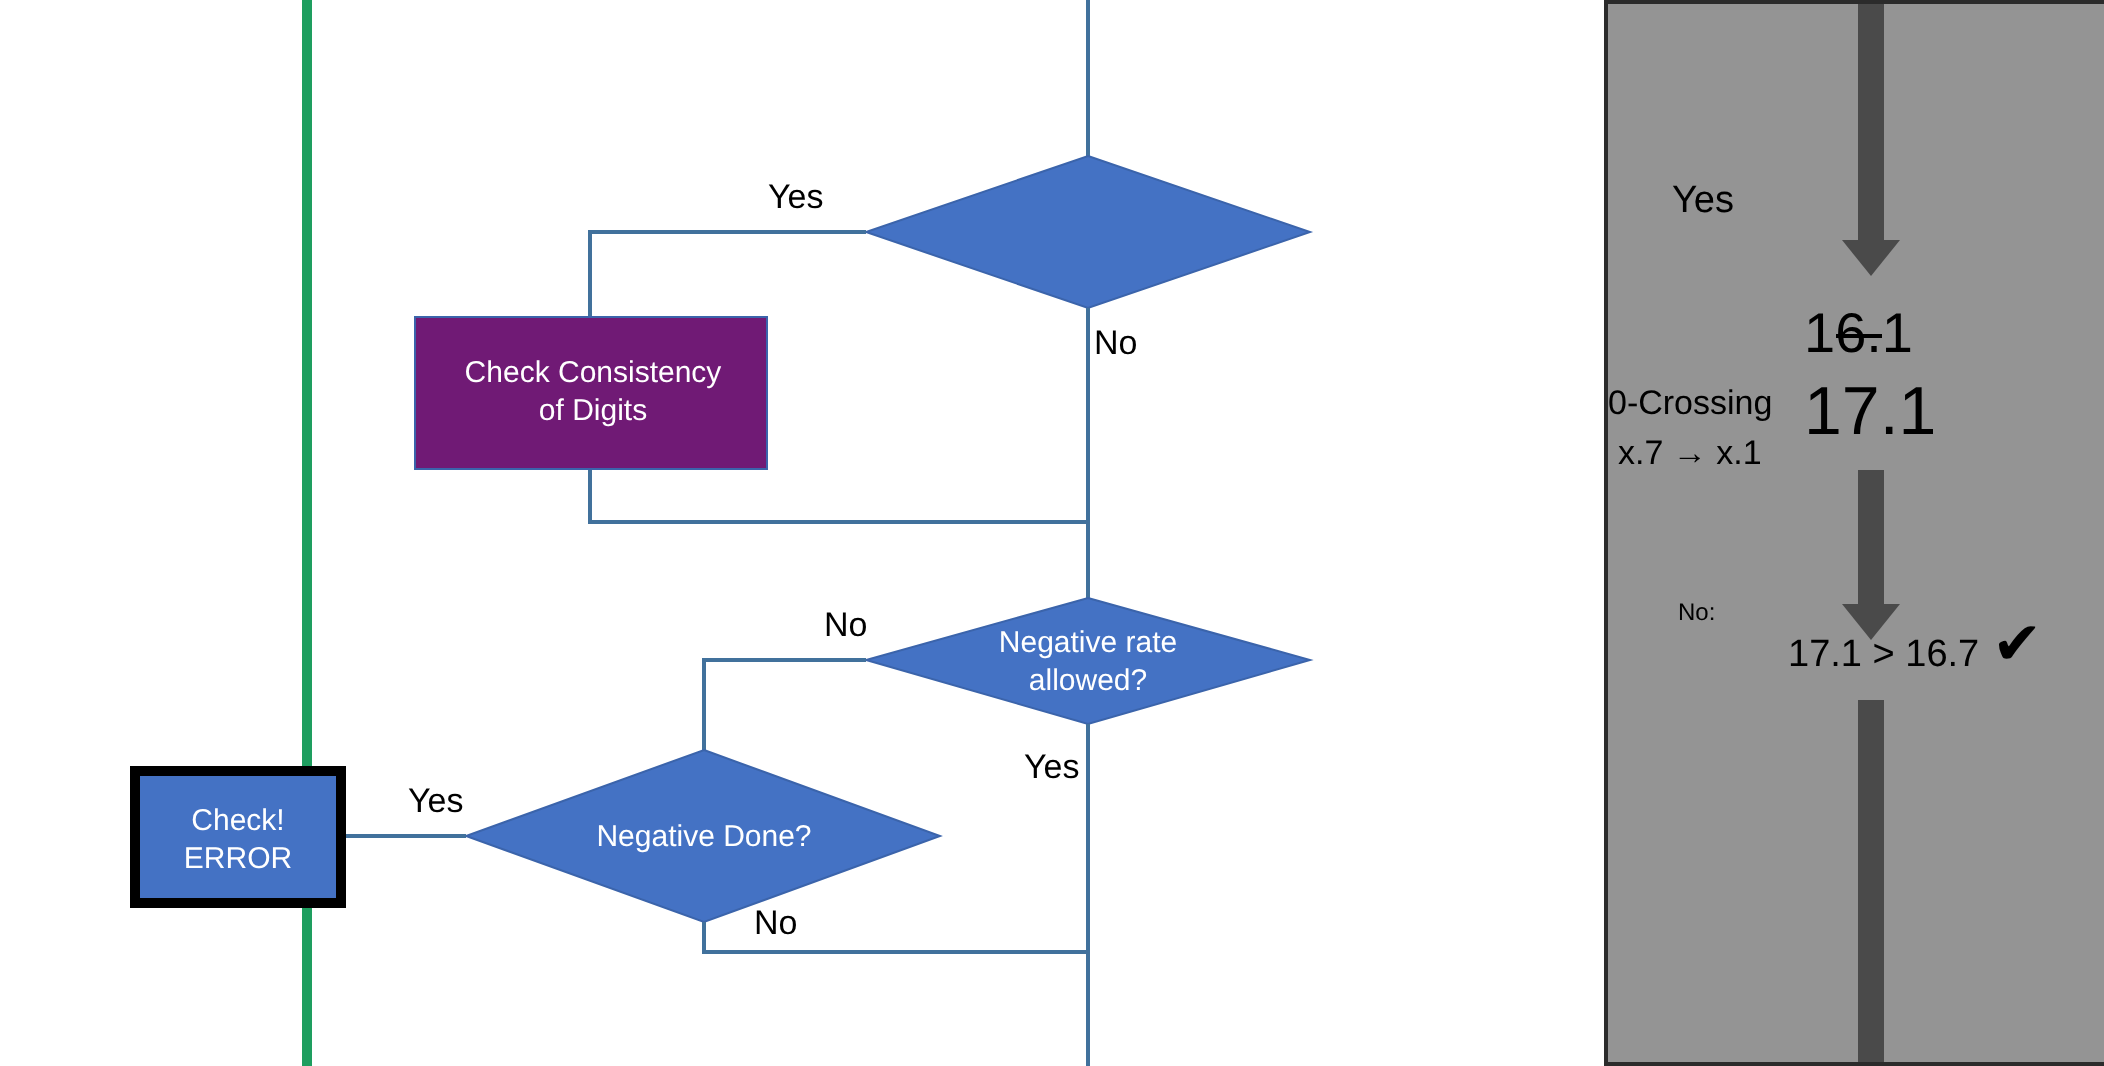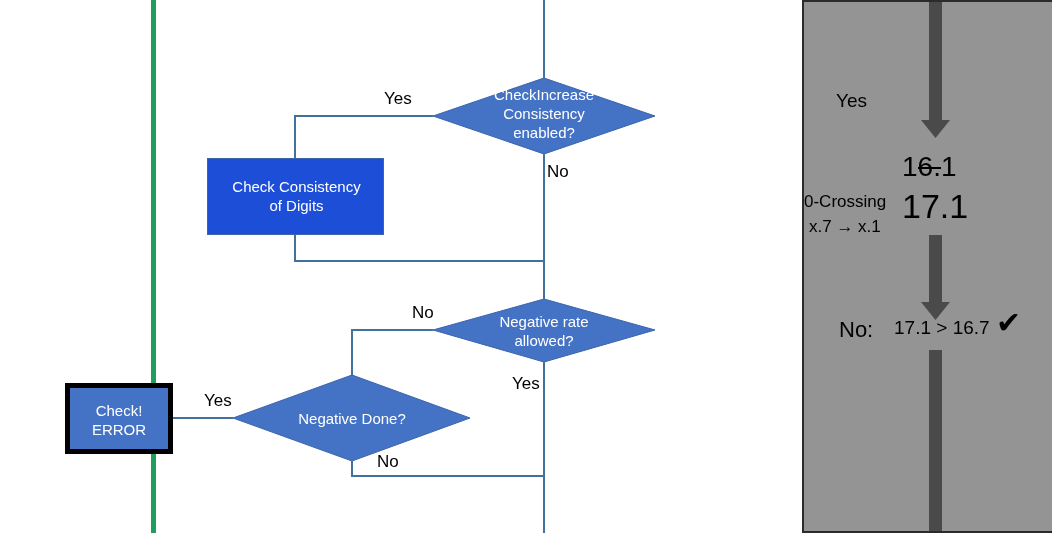--- a/index.html
+++ b/index.html
@@ -47,21 +47,21 @@
     color: #000000;
     font-size: 17px;
     line-height: 19px;
     text-align: center;
     white-space: nowrap;
   }
 
   
   .proc-box {
     position: absolute;
-    background: #1d4ed8;
+    background: #701a75;
     box-sizing: border-box;
   }
   #box-check-consistency {
     left: 207px; top: 158px;
     width: 177px; height: 77px;
     border: 1px solid #3b64ab;
   }
   #box-check-consistency .node-label {
     left: 0; top: 18px; width: 177px;
   }
@@ -132,22 +132,22 @@
     left: 16px; right: 16px;
     top: 51%;
     height: 2px;
     background: #000;
   }
   #panel-value-2 {
     left: 98px; top: 185px;
     font-size: 34px;
   }
   #panel-no-label {
-    left: 35px; top: 315px;
-    font-size: 22px;
+    left: 35px; top: 297px;
+    font-size: 12px;
   }
   #panel-compare {
     left: 90px; top: 315px;
     font-size: 19px;
   }
   #panel-check {
     left: 192px; top: 303px;
     font-size: 30px;
     font-weight: bold;
     font-family: "DejaVu Sans", sans-serif;
@@ -180,23 +180,20 @@
 
       <line x1="233" y1="418" x2="173" y2="418" stroke="#41719C" stroke-width="2"></line>
 
       <polyline points="352,461 352,476 544,476" fill="none" stroke="#41719C" stroke-width="2"></polyline>
 
       <line x1="544" y1="362" x2="544" y2="533" stroke="#41719C" stroke-width="2"></line>
     </svg>
 
     <div id="green-line"></div>
 
-    <div class="node-label" style="left:464px; top:85px; width:160px;">CheckIncrease
-Consistency
-enabled?</div>
 
     <div class="node-label" style="left:464px; top:312px; width:160px;">Negative rate
 allowed?</div>
 
     <div class="node-label" style="left:272px; top:409px; width:160px;">Negative Done?</div>
 
     <div class="proc-box" id="box-check-consistency">
       <div class="node-label">Check Consistency
 of Digits</div>
     </div>

